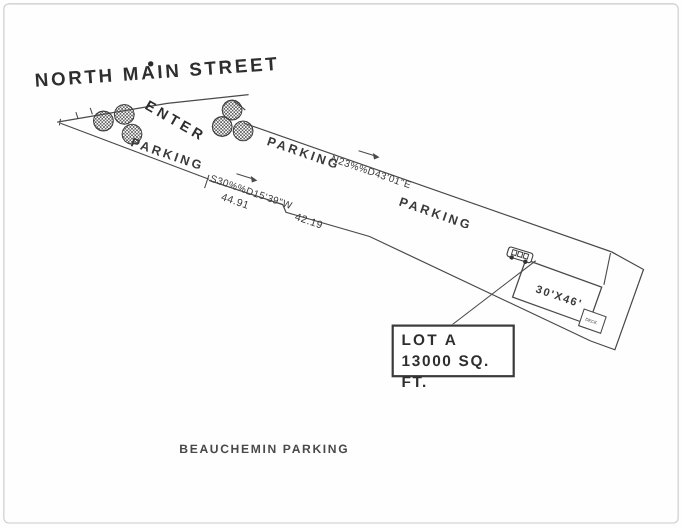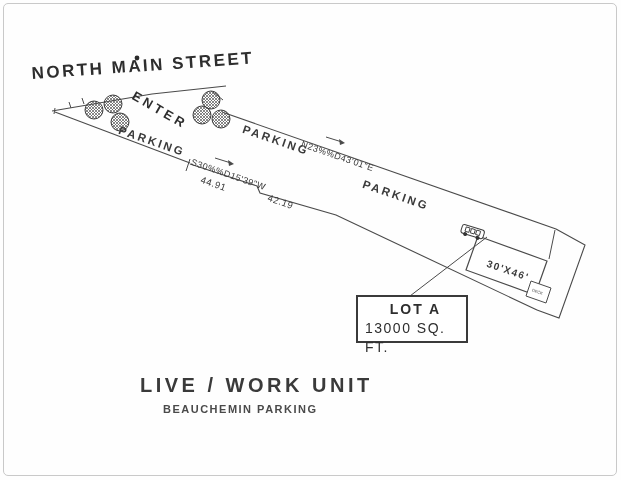--- a/index.html
+++ b/index.html
@@ -11,22 +11,22 @@
   .lbl{position:absolute;white-space:nowrap;transform-origin:0 0;color:#2e2e2e;}
   .street{font-size:17px;font-weight:600;letter-spacing:2.5px;transform:rotate(-4deg);}
   .enter{font-size:13px;font-weight:600;letter-spacing:3.5px;transform:rotate(30deg);}
   .parking{font-size:11.5px;font-weight:600;letter-spacing:2.5px;transform:rotate(19deg);color:#3a3a3a;}
   .bearing{font-size:9px;font-weight:500;letter-spacing:0.5px;transform:rotate(19deg);color:#3a3a3a;}
   .dim{font-size:9.5px;font-weight:500;letter-spacing:0.5px;transform:rotate(19deg);color:#3a3a3a;}
   .bsize{font-size:10px;font-weight:600;letter-spacing:1.5px;transform:rotate(19deg);color:#3a3a3a;}
   .decktxt{font-size:8px;transform:rotate(19deg) scale(0.5);color:#4a4a4a;}
   .lotbox{position:absolute;left:356px;top:295px;width:112px;height:48px;
           border:2px solid #3a3a3a;background:#fff;box-sizing:border-box;padding:3px 0 0 7px;}
-  .lotname{font-size:14px;font-weight:600;letter-spacing:2px;line-height:19px;text-align:center;}
-  .lotarea{font-size:14px;font-weight:400;letter-spacing:1.5px;line-height:19px;}
+  .lotname{font-size:14px;font-weight:600;letter-spacing:2px;line-height:19px;}
+  .lotarea{font-size:14px;font-weight:700;letter-spacing:1.5px;line-height:19px;}
   .title{left:140px;top:374px;font-size:20px;font-weight:600;letter-spacing:3.5px;color:#3a3a3a;}
   .subtitle{left:163px;top:403px;font-size:11px;font-weight:600;letter-spacing:1.5px;color:#4a4a4a;}
 </style>
 </head>
 <body>
 
 <div id="stage">
 
   <svg width="621" height="480" viewBox="0 0 621 480">
     <defs>
@@ -103,17 +103,16 @@
 
   <div class="lbl bsize" style="left:489px;top:258px;">30'X46'</div>
 
   <div class="lbl decktxt" style="left:533px;top:288px;">DECK</div>
 
   <div class="lotbox">
     <div class="lotname">LOT A</div>
     <div class="lotarea">13000 SQ. FT.</div>
   </div>
 
-  <div class="lbl title">LIVE / WORK UNIT</div>
   <div class="lbl subtitle">BEAUCHEMIN PARKING</div>
 
   <div id="scan-border"></div>
 </div>
 
 </body></html>

